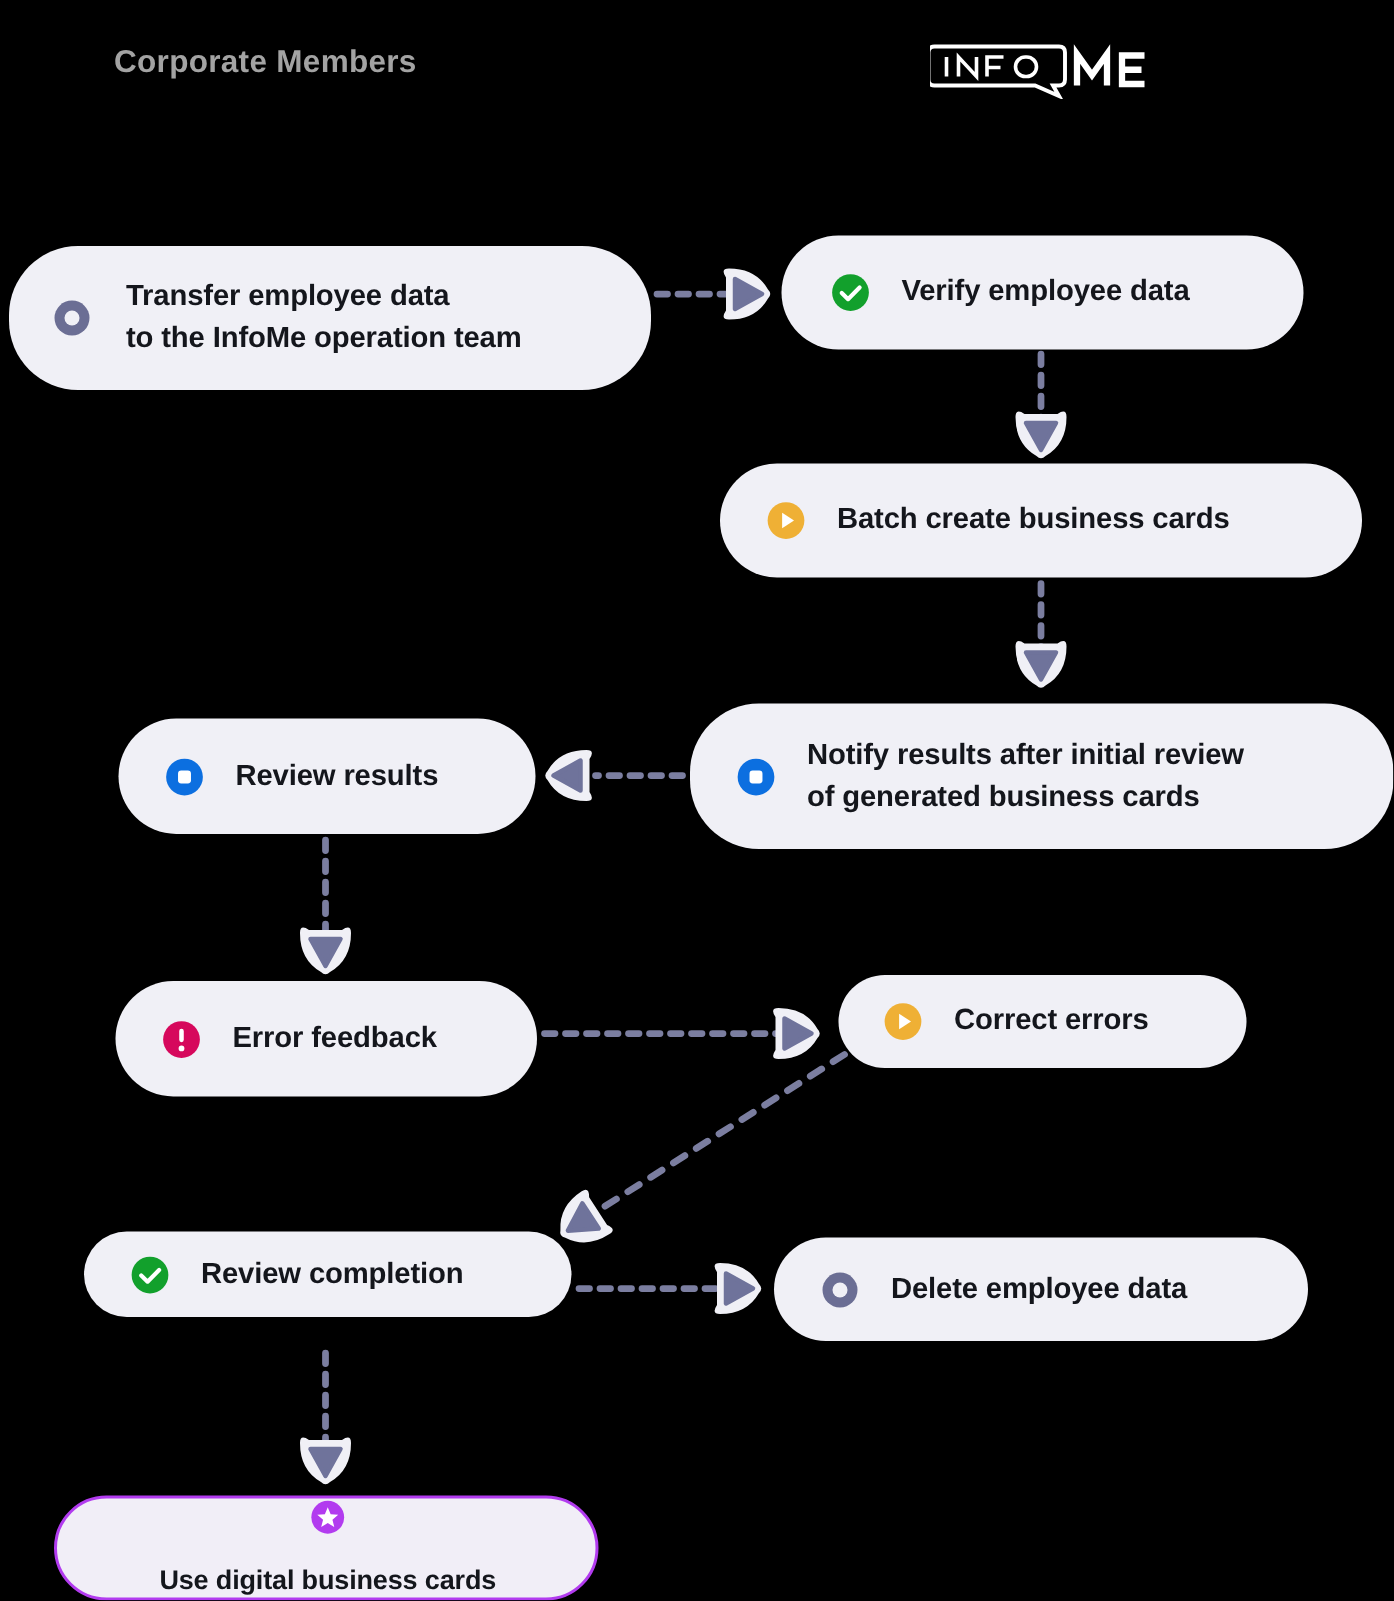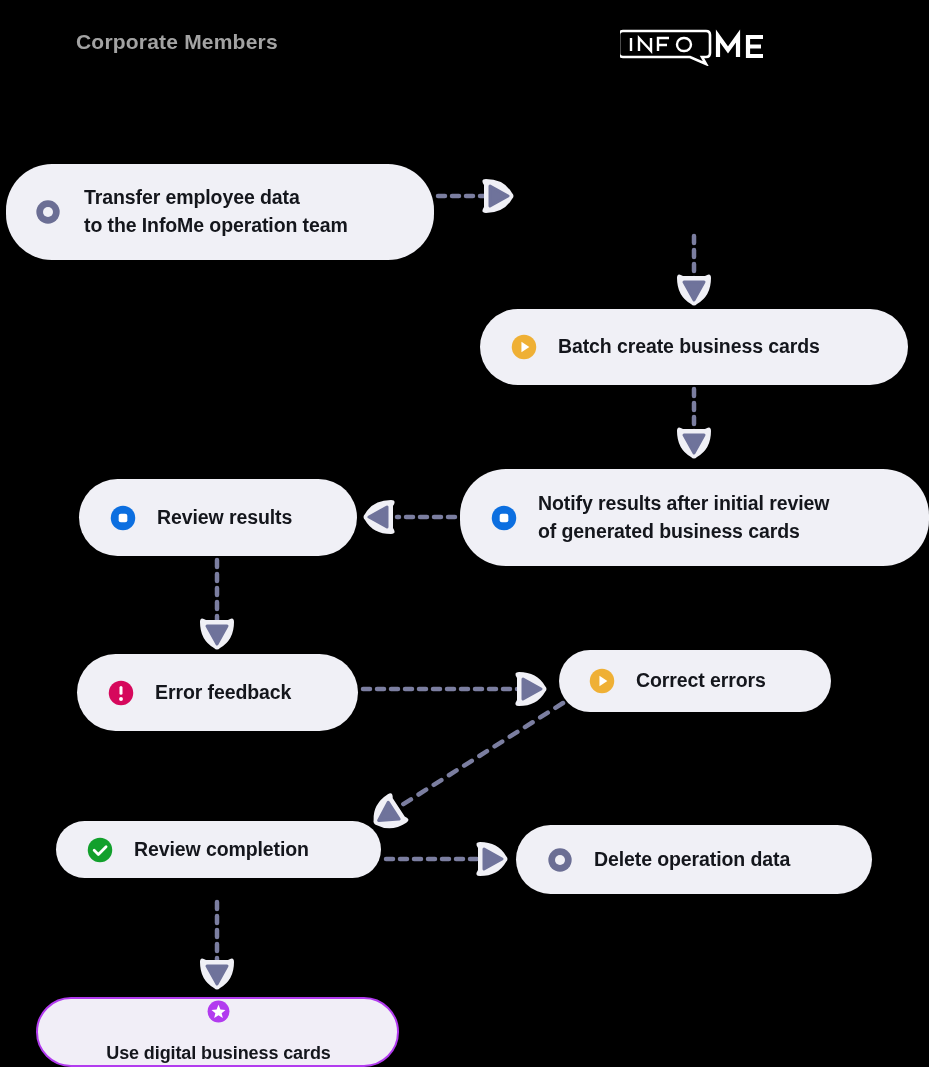--- a/index.html
+++ b/index.html
@@ -206,20 +206,29 @@
     <span class="node-icon">
       <svg viewBox="0 0 24 24">
           <circle cx="12" cy="12" r="10" fill="#6B6E94"></circle>
           <circle cx="12" cy="12" r="4.3" fill="#F0F0F6"></circle>
         </svg>
     </span>
     <span class="node-label">Transfer employee data
 to the InfoMe operation team</span>
   </div>
 
+  <div class="node" id="node-verify">
+    <span class="node-icon">
+      <svg viewBox="0 0 24 24">
+          <circle cx="12" cy="12" r="10.5" fill="#12A02C"></circle>
+          <path d="M7 12.3 L10.6 15.8 L17.2 9.2" fill="none" stroke="#ffffff" stroke-width="2.4" stroke-linecap="round" stroke-linejoin="round"></path>
+        </svg>
+    </span>
+    <span class="node-label">Verify employee data</span>
+  </div>
 
   <div class="node" id="node-batch">
     <span class="node-icon">
       <svg viewBox="0 0 24 24">
           <circle cx="12" cy="12" r="10.5" fill="#EFB035"></circle>
           <path d="M9.8 7.6 L16.6 12 L9.8 16.4 Z" fill="#ffffff"></path>
         </svg>
     </span>
     <span class="node-label">Batch create business cards</span>
   </div>
@@ -276,21 +285,21 @@
     <span class="node-label">Review completion</span>
   </div>
 
   <div class="node" id="node-delete-data">
     <span class="node-icon">
       <svg viewBox="0 0 24 24">
           <circle cx="12" cy="12" r="10" fill="#6B6E94"></circle>
           <circle cx="12" cy="12" r="4.3" fill="#F0F0F6"></circle>
         </svg>
     </span>
-    <span class="node-label">Delete operation data</span>
+    <span class="node-label">Delete employee data</span>
   </div>
 
   <div class="node accented" id="node-use-cards">
     <span class="node-icon small">
       <svg viewBox="0 0 24 24">
           <circle cx="12" cy="12" r="10.5" fill="#B23BEF"></circle>
           <path d="M12 5.6 L13.85 10.1 L18.7 10.45 L15 13.6 L16.2 18.3 L12 15.7 L7.8 18.3 L9 13.6 L5.3 10.45 L10.15 10.1 Z" fill="#ffffff"></path>
         </svg>
     </span>
     <span class="node-label">Use digital business cards</span>

